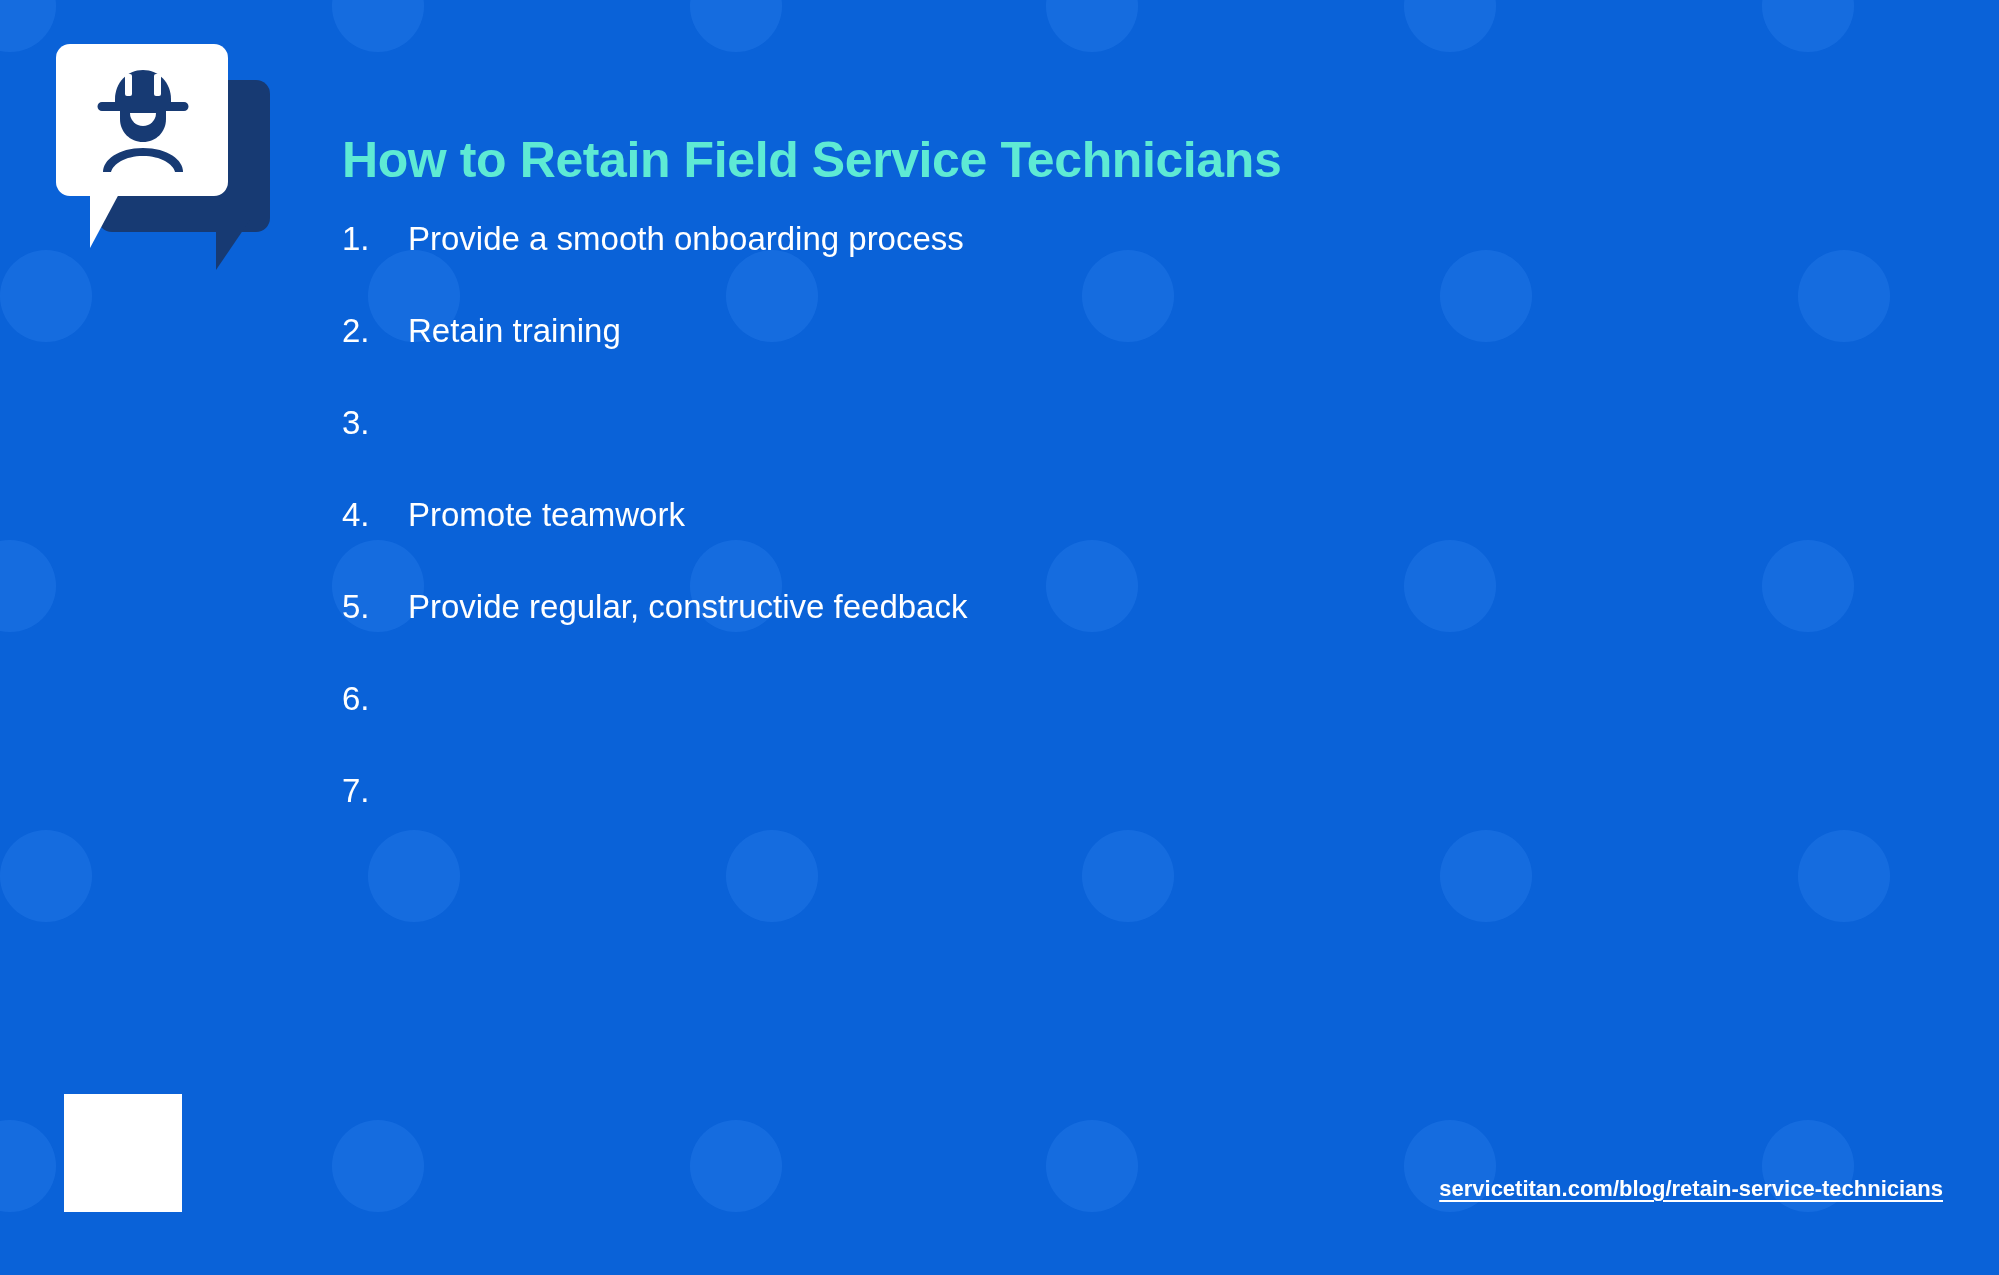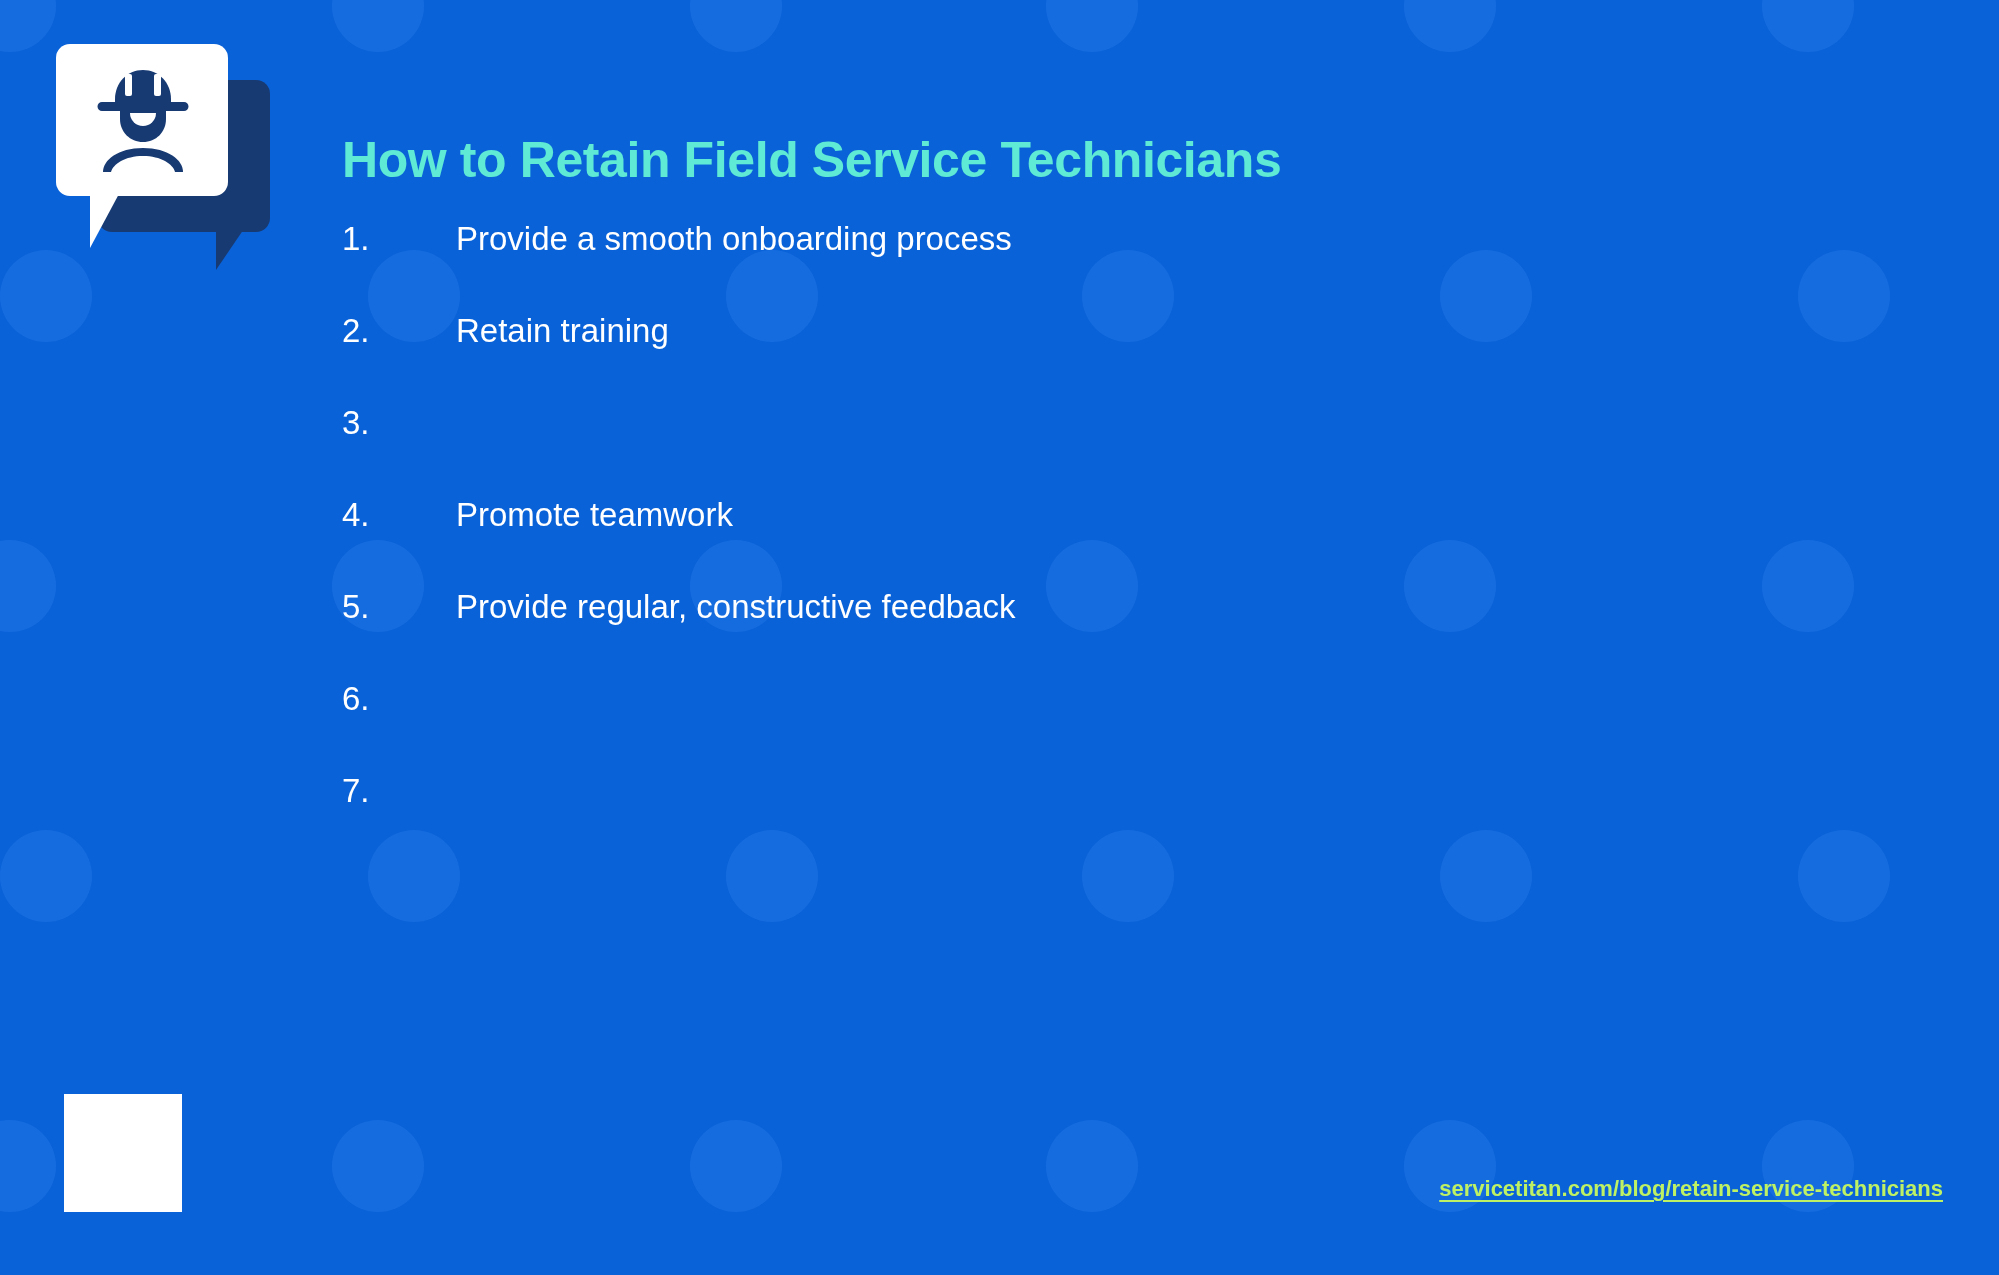--- a/index.html
+++ b/index.html
@@ -122,39 +122,38 @@
     flex:0 0 66px;
     color:#ffffff;
     font-size:33px;
     line-height:1;
   }
   .step-text {
     color:#ffffff;
     font-size:33px;
     line-height:1;
     white-space:nowrap;
-    margin-left:48px;
   }
 
   
   .logo-block {
     position:absolute;
     left:64px;
     top:1094px;
     width:118px;
     height:118px;
     background:#ffffff;
   }
 
   
   .source-url {
     position:absolute;
     right:56px;
     top:1176px;
-    color:#bef264;
+    color:#ffffff;
     font-size:22px;
     font-weight:bold;
     text-decoration:underline;
     text-underline-offset:4px;
     white-space:nowrap;
     cursor:pointer;
     text-align:center;
   }
 </style>
 </head>

